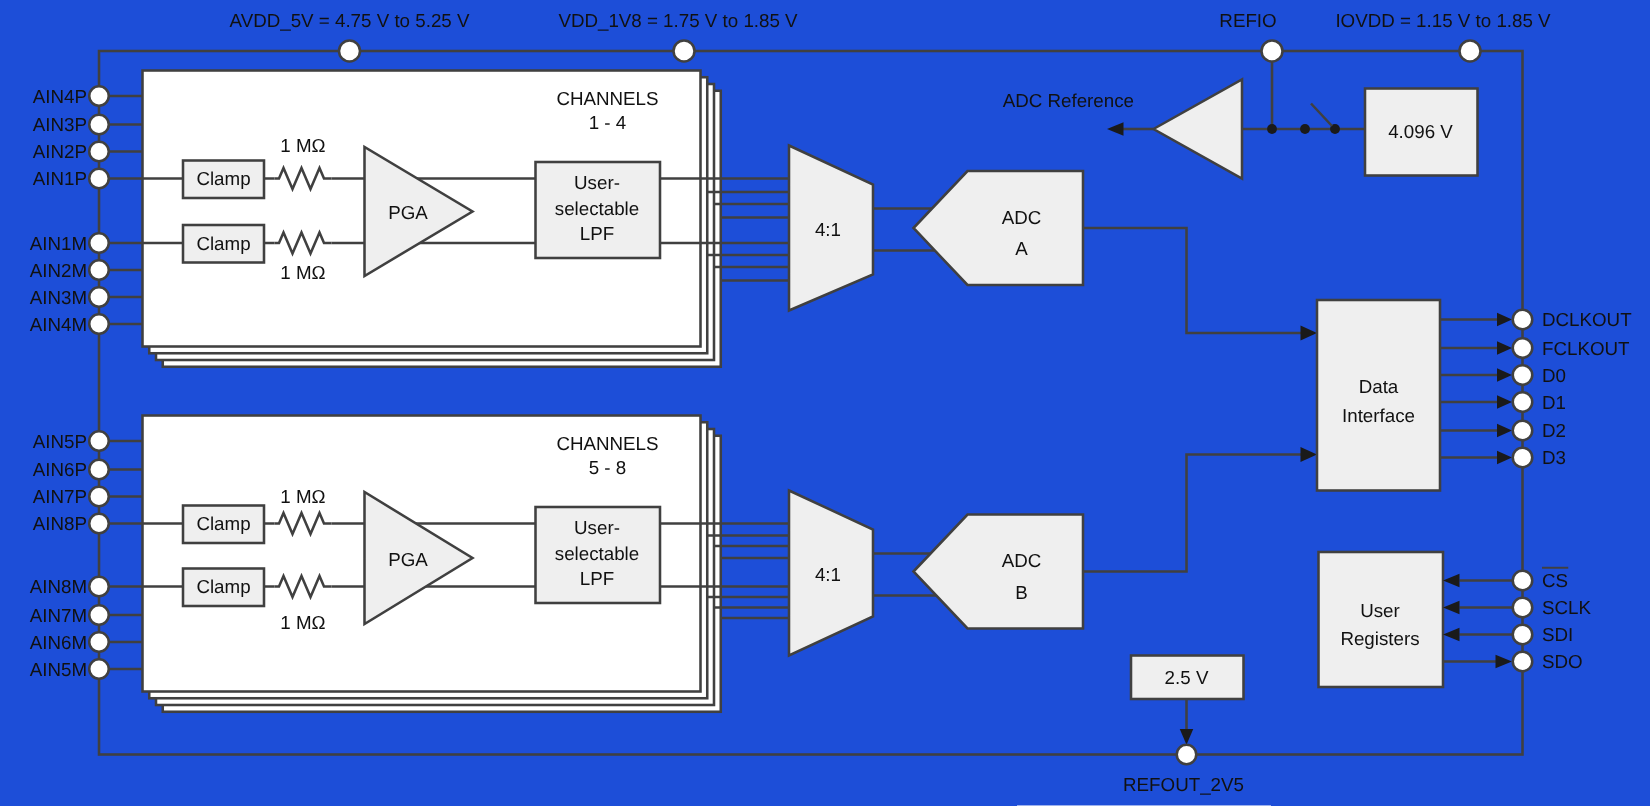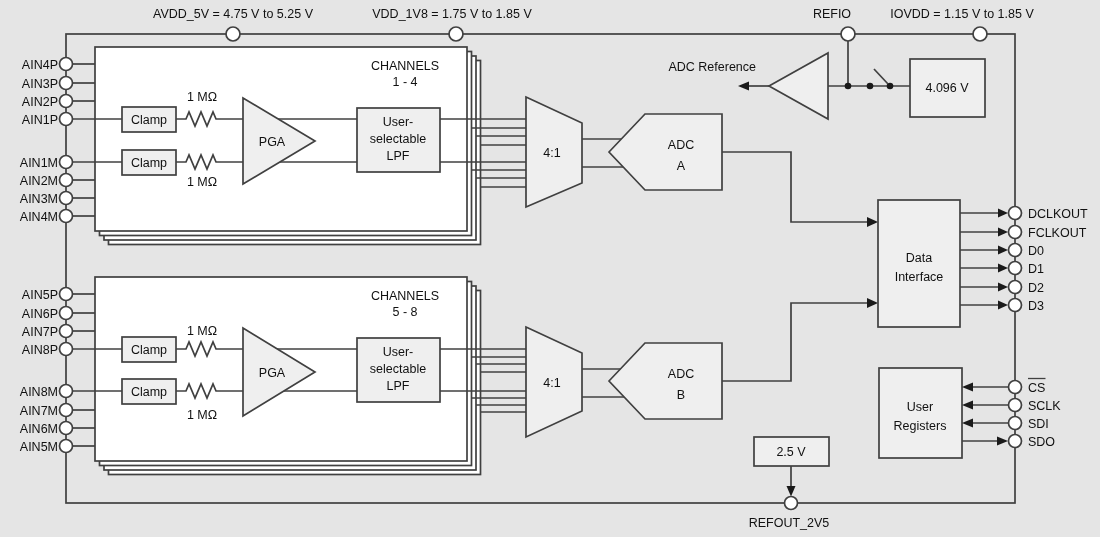--- a/index.html
+++ b/index.html
@@ -1,16 +1,16 @@
 <!DOCTYPE html>
 <html><head>
 <meta charset="utf-8">
 <style>
   html,body{margin:0;padding:0;background:#ffffff;}
-  .stage{position:relative;width:1100px;height:537px;background:#e5e5e5;overflow:hidden;}
+  .stage{position:relative;width:1100px;height:537px;background:#1d4ed8;overflow:hidden;}
   svg{display:block;}
   .t{font-family:"Liberation Sans","DejaVu Sans",sans-serif;font-size:12.5px;fill:#111111;}
   .wire{stroke:#404040;stroke-width:1.7;fill:none;}
   .boxg{fill:#efefef;stroke:#404040;stroke-width:1.7;}
   .boxw{fill:#ffffff;stroke:#404040;stroke-width:1.7;}
   .term{fill:#ffffff;stroke:#404040;stroke-width:1.7;}
   .dot{fill:#1a1a1a;stroke:none;}
   .ah{fill:#1a1a1a;stroke:none;}
 </style>
 </head>

